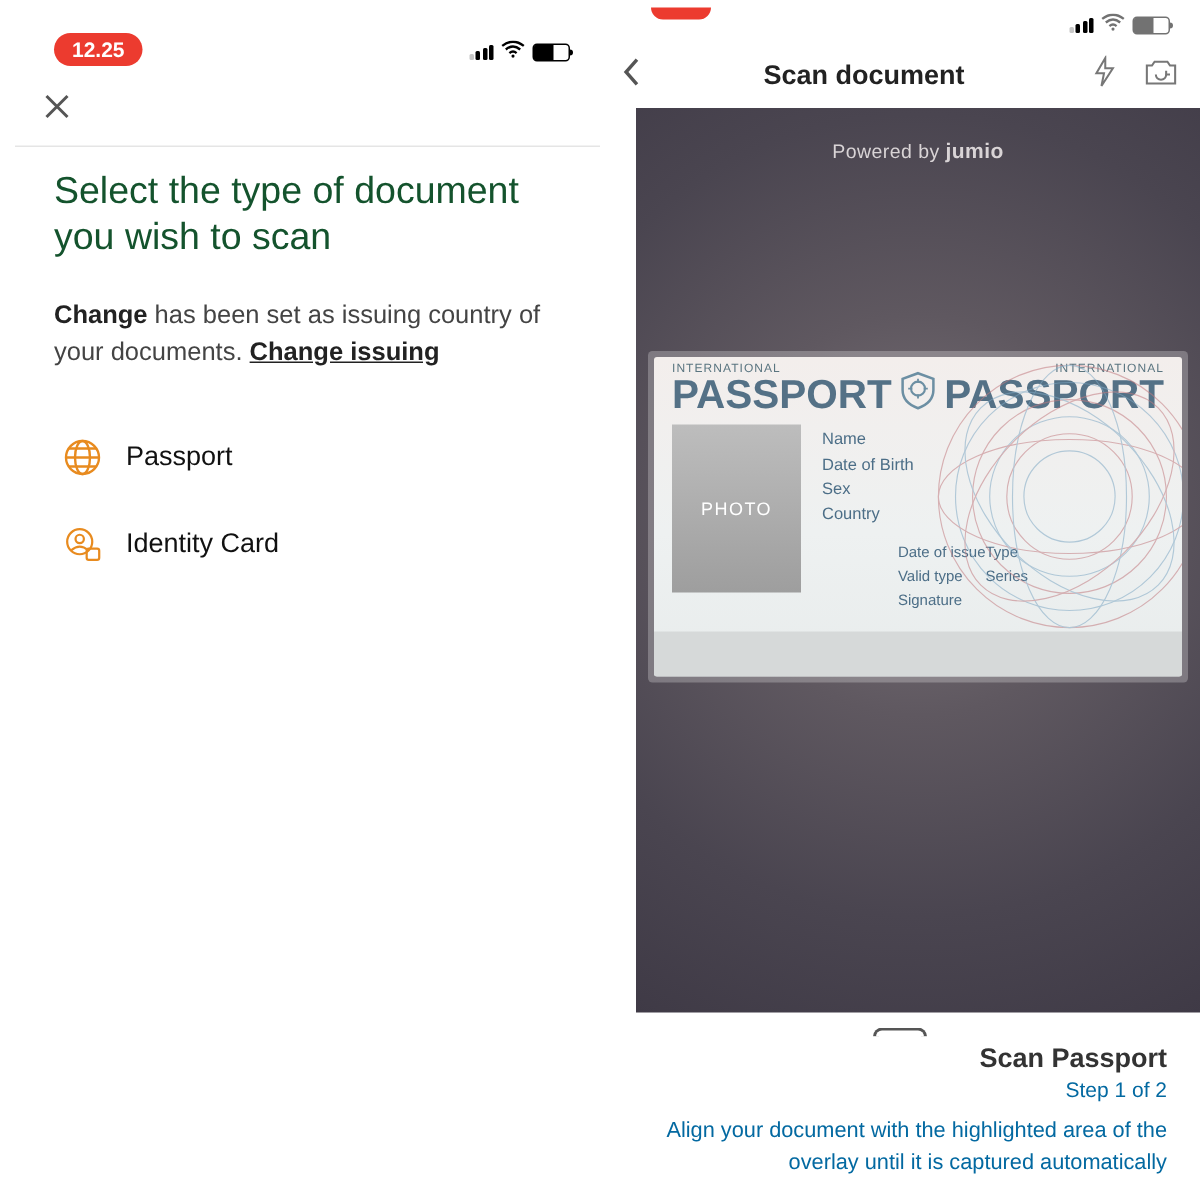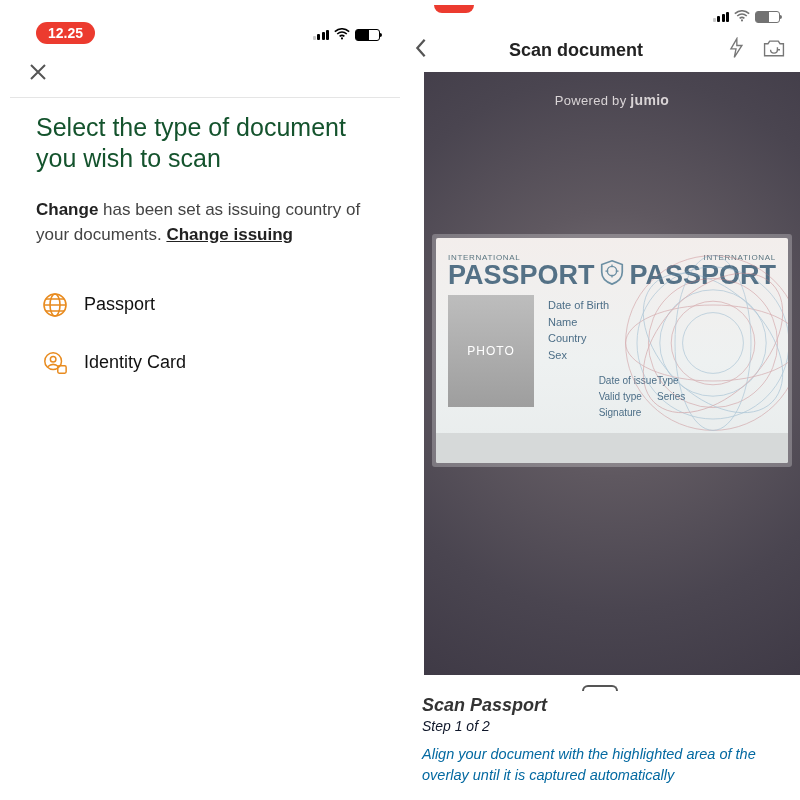--- a/index.html
+++ b/index.html
@@ -38,37 +38,37 @@
   .right .statusbar{padding:0 20px 2px 32px;height:28px;}
   .right .status-right svg, .right .status-right .battery{opacity:0.55;}
   .scanbar{height:44px;display:flex;align-items:center;padding:0 14px;gap:14px;}
   .back svg{width:14px;height:20px;stroke:#555;stroke-width:2.5;fill:none;}
   .scanbar-title{flex:1;text-align:center;font-size:18px;font-weight:700;color:#222;}
   .flash svg, .flip svg{width:24px;height:22px;stroke:#777;stroke-width:1.6;fill:none;}
   .camera{flex:1;background:radial-gradient(circle at 50% 45%, #7c747a 0%, #5f5860 35%, #4a4550 70%, #3f3a46 100%);position:relative;overflow:hidden;margin-left:24px;}
   .powered{color:#d9d4d6;font-size:13px;text-align:center;padding:20px 0 6px;letter-spacing:0.3px;}
   .powered b{font-weight:700;font-size:14px;}
   .passport-frame{position:absolute;left:8px;right:8px;top:162px;padding:4px;border-radius:3px;background:rgba(255,255,255,0.25);}
-  .passport-card{background:linear-gradient(180deg,#f3eeec 0%,#eef1f1 55%,#e8ecec 100%);border-radius:2px;position:relative;overflow:hidden;padding:16px 12px 8px 12px;min-height:200px;}
+  .passport-card{background:linear-gradient(180deg,#f3eeec 0%,#eef1f1 55%,#e8ecec 100%);border-radius:2px;position:relative;overflow:hidden;padding:4px 12px 8px 12px;min-height:200px;}
   .pp-strip{display:flex;justify-content:space-between;align-items:flex-start;}
   .pp-col{display:flex;flex-direction:column;line-height:1;}
   .pp-intl{font-size:8px;letter-spacing:0.7px;color:#5a7580;}
   .pp-big{font-family:"Arial Narrow","Helvetica Neue",sans-serif;font-stretch:condensed;font-size:27px;font-weight:700;color:#547186;letter-spacing:0px;}
   .pp-emblem{width:28px;height:28px;margin-top:4px;}
   .pp-body{display:flex;gap:14px;margin-top:6px;}
   .pp-photo{width:86px;height:112px;background:linear-gradient(#bdbdbd,#9e9e9e);display:flex;align-items:center;justify-content:center;color:#fff;font-size:12px;letter-spacing:1px;}
   .pp-fields{flex:1;padding-top:2px;font-size:11px;color:#4c6e87;line-height:1.5;}
   .pp-footer{height:30px;background:#d6d9d9;margin:12px -12px -8px -12px;}
   .guillo{position:absolute;right:-20px;bottom:25px;width:190px;height:190px;opacity:0.55;pointer-events:none;}
   .pp-meta{display:flex;justify-content:center;font-size:10px;color:#4c6e87;margin-top:10px;}
   .pp-meta div{line-height:1.6;}
   .handle{width:36px;height:6px;border:2.5px solid #555;border-bottom:none;border-radius:8px 8px 0 0;margin:10px auto 4px;background:transparent;}
-  .bottom{background:#fff;padding:0 22px 14px;text-align:left;font-style:italic;}
+  .bottom{background:#fff;padding:0 22px 14px;text-align:right;}
   .scan-title{font-weight:700;font-size:18px;color:#333;}
-  .scan-step{font-size:14px;color:#0f172a;margin-top:2px;}
+  .scan-step{font-size:14px;color:#0369a1;margin-top:2px;}
   .scan-instr{font-size:14.5px;color:#0369a1;line-height:1.45;margin-top:10px;}
   .red-blip{position:absolute;top:5px;left:34px;width:40px;height:8px;background:#ec3b2f;border-radius:0 0 10px 10px;}
 </style>
 </head>
 <body>
 
 <div class="root">
 
   <div class="pane left">
     <div class="statusbar">
@@ -210,24 +210,24 @@
                 </g>
             </svg>
             <div class="pp-col" style="text-align:right">
               <span class="pp-intl">INTERNATIONAL</span>
               <span class="pp-big">PASSPORT</span>
             </div>
           </div>
           <div class="pp-body">
             <div class="pp-photo">PHOTO</div>
             <div class="pp-fields">
+              <div>Name</div>
               <div>Date of Birth</div>
-              <div>Name</div>
+              <div>Sex</div>
               <div>Country</div>
-              <div>Sex</div>
               <div class="pp-meta">
                 <div>
                   <div>Date of issue</div>
                   <div>Valid type</div>
                   <div>Signature</div>
                 </div>
                 <div style="padding-right:40px">
                   <div>Type</div>
                   <div>Series</div>
                 </div>

